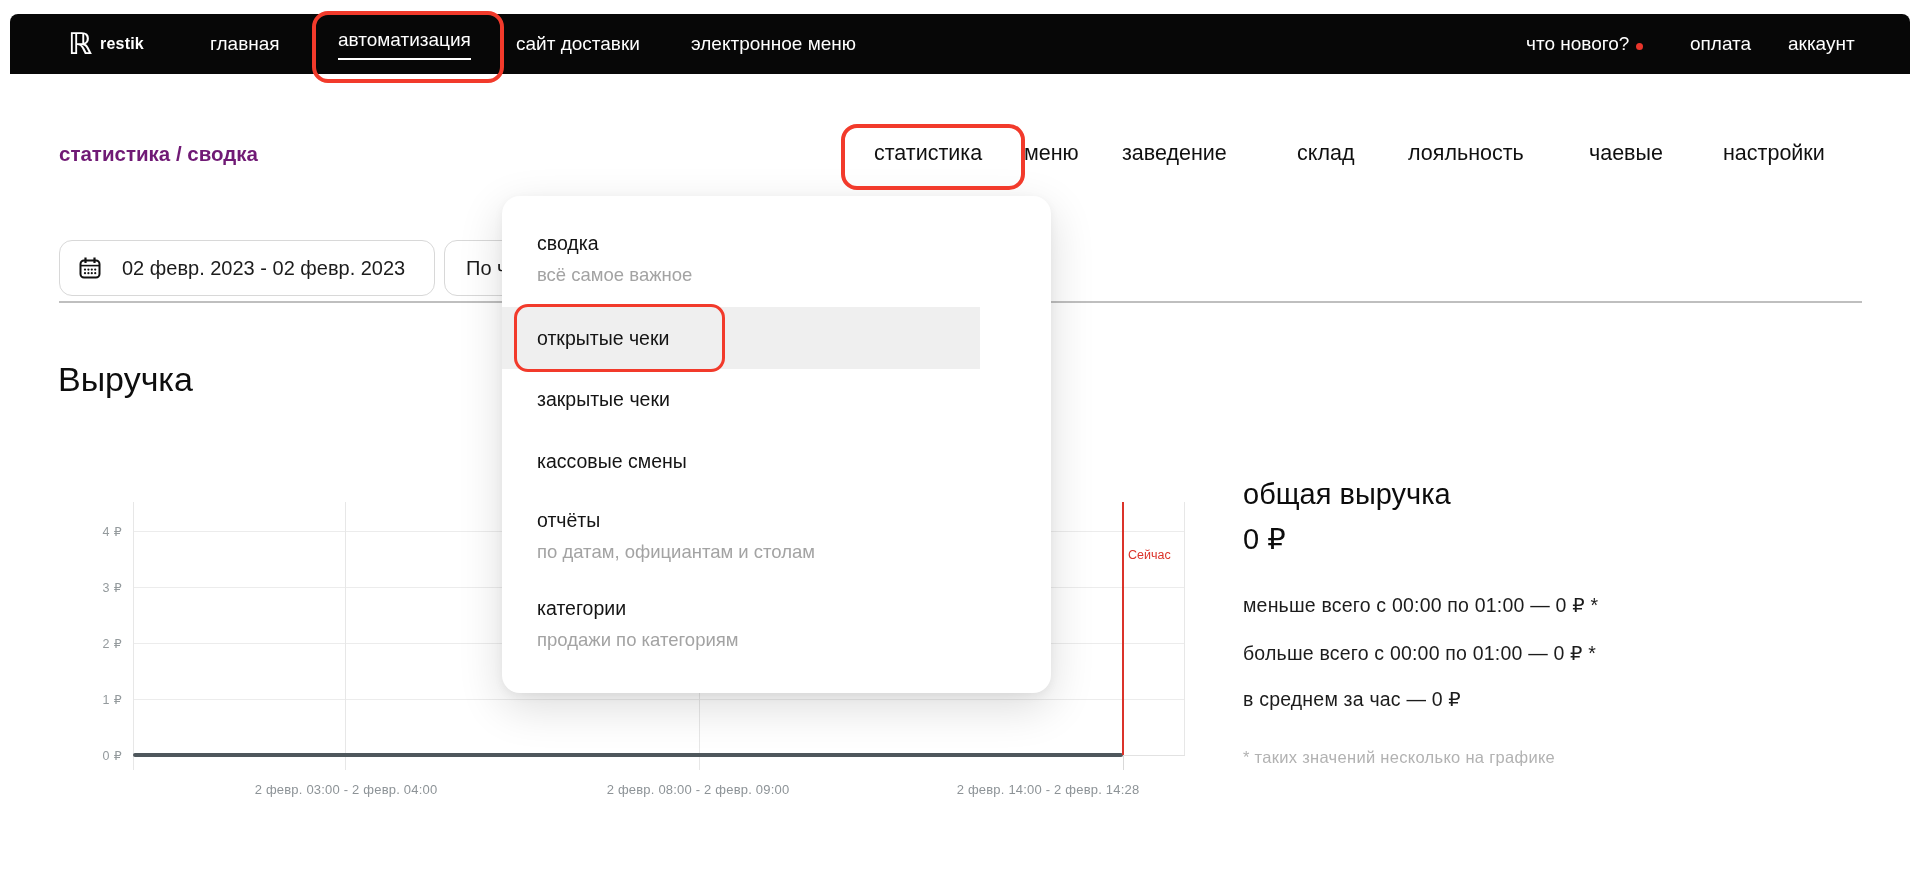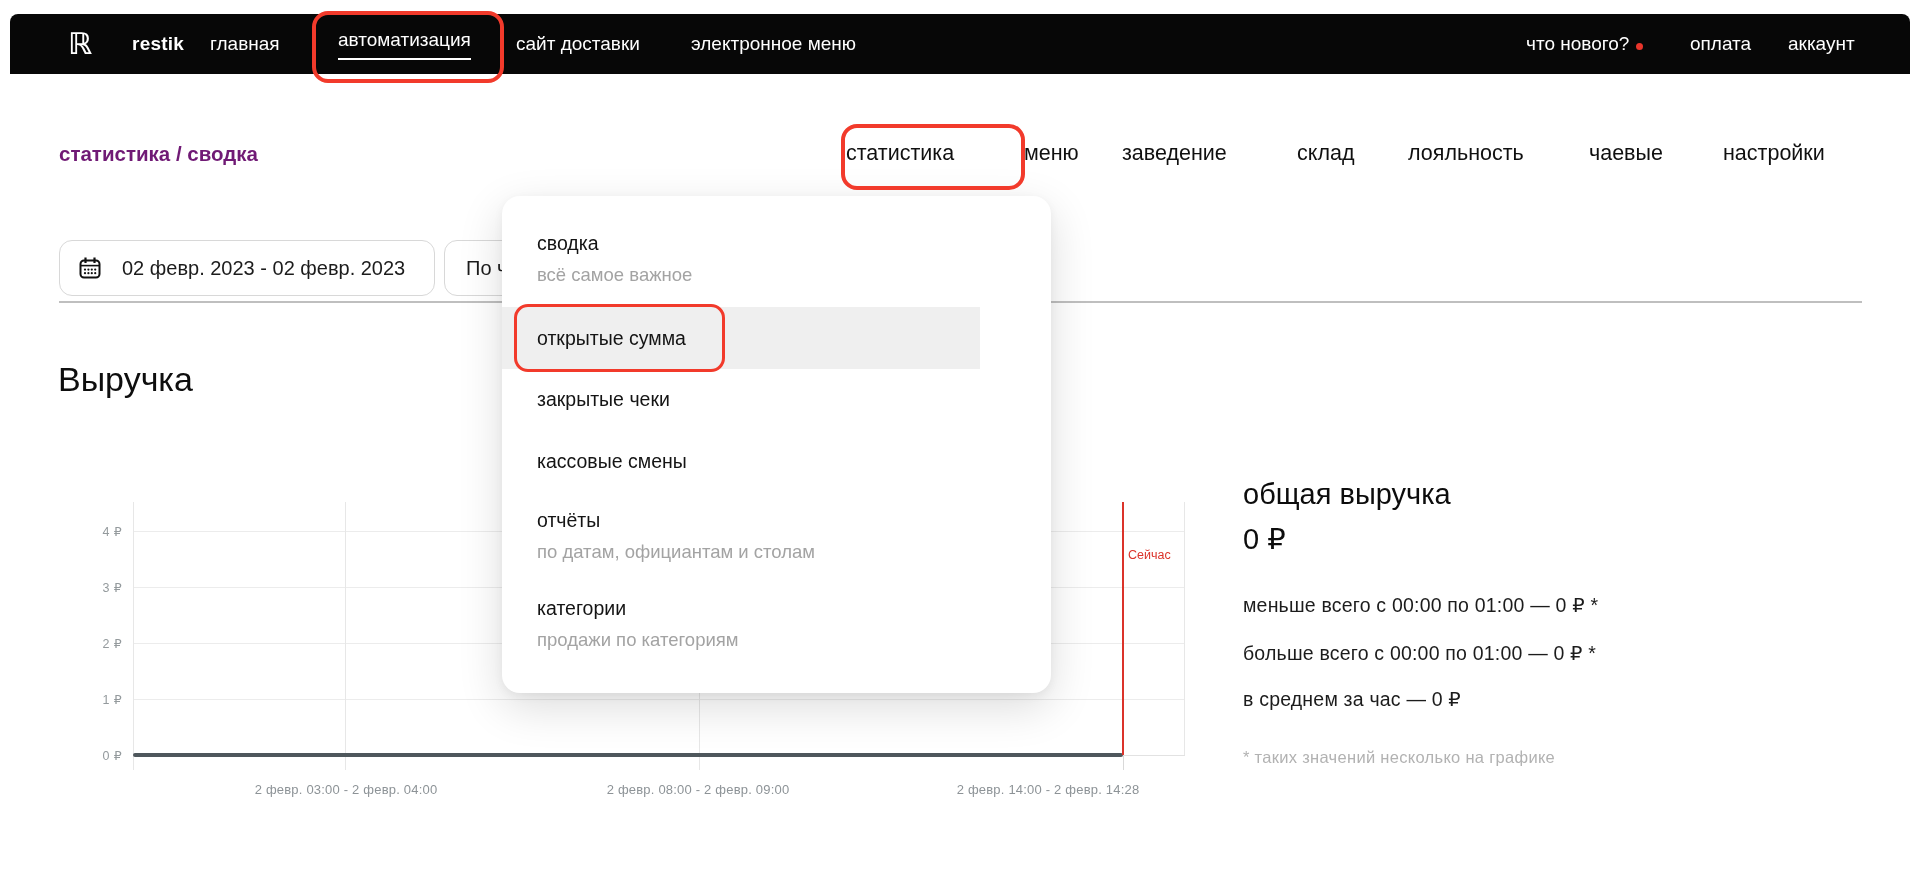--- a/index.html
+++ b/index.html
@@ -4,21 +4,21 @@
 <style>
   html,body{margin:0;padding:0;background:#ffffff;}
   .screen{
     position:relative;width:1920px;height:884px;background:#ffffff;overflow:hidden;
     font-family:"Liberation Sans","DejaVu Sans",sans-serif;color:#141414;
   }
   
   .topbar{position:absolute;left:10px;top:14px;width:1900px;height:60px;background:#070707;border-radius:8px 8px 0 0;}
   .topbar .brand{position:absolute;left:58px;top:0;height:60px;display:flex;align-items:center;gap:8px;color:#fff;}
   .brand .brand-icon{font-size:30px;font-weight:700;line-height:1;}
-  .brand .brand-name{font-size:19px;font-weight:700;letter-spacing:.2px;margin-left:32px;}
+  .brand .brand-name{font-size:16px;font-weight:700;letter-spacing:.2px;}
   .tn-item{position:absolute;top:0;height:60px;display:flex;align-items:center;color:#fefefe;font-size:19px;cursor:pointer;white-space:nowrap;}
   .tn-item.active .tn-label{border-bottom:2px solid #ffffff;padding-bottom:7px;}
   .new-dot{display:inline-block;width:7px;height:7px;border-radius:50%;background:#e8352b;margin-left:7px;margin-top:4px;}
   
   .annotation{position:absolute;border:4px solid #f23a2b;border-radius:16px;pointer-events:none;z-index:60;}
   
   .breadcrumb{position:absolute;left:59px;top:142px;font-size:20.5px;font-weight:700;color:#701a75;}
   .sn-item{position:absolute;top:141px;font-size:21.5px;color:#101010;cursor:pointer;white-space:nowrap;}
   
   .filter-btn{position:absolute;top:240px;height:56px;border:1.5px solid #d8d8d8;border-radius:13px;background:#fff;
@@ -81,21 +81,21 @@
     <div class="tn-item" style="left:1680px">
       <span class="tn-label">оплата</span>
     </div>
     <div class="tn-item" style="left:1778px">
       <span class="tn-label">аккаунт</span>
     </div>
   </header>
 
   <div class="breadcrumb">статистика / сводка</div>
 
-  <div class="sn-item" style="left:846px">статистика</div>
+  <div class="sn-item" style="left:874px">статистика</div>
   <div class="sn-item" style="left:1024px">меню</div>
   <div class="sn-item" style="left:1122px">заведение</div>
   <div class="sn-item" style="left:1297px">склад</div>
   <div class="sn-item" style="left:1408px">лояльность</div>
   <div class="sn-item" style="left:1589px">чаевые</div>
   <div class="sn-item" style="left:1723px">настройки</div>
 
   <div class="filter-btn date-btn">
     <svg width="24" height="24" viewBox="0 0 24 24">
       <rect x="2.5" y="4.5" width="19" height="17" rx="3.5" fill="none" stroke="#111" stroke-width="2"></rect>
@@ -156,21 +156,21 @@
   <div class="summary-line" style="top:642px">больше всего с 00:00 по 01:00 — 0 ₽ *</div>
   <div class="summary-line" style="top:688px">в среднем за час — 0 ₽</div>
   <div class="summary-footnote">* таких значений несколько на графике</div>
 
   <div class="dropdown">
     <div class="dd-highlight"></div>
 
     <div class="dd-title" style="top:224px;position:absolute;top:36px">сводка</div>
     <div class="dd-sub" style="top:68px">всё самое важное</div>
 
-    <div class="dd-title" style="top:131px">открытые сумма</div>
+    <div class="dd-title" style="top:131px">открытые чеки</div>
 
     <div class="dd-title" style="top:192px">закрытые чеки</div>
 
     <div class="dd-title" style="top:254px">кассовые смены</div>
 
     <div class="dd-title" style="top:313px">отчёты</div>
     <div class="dd-sub" style="top:345px">по датам, официантам и столам</div>
 
     <div class="dd-title" style="top:401px">категории</div>
     <div class="dd-sub" style="top:433px">продажи по категориям</div>

